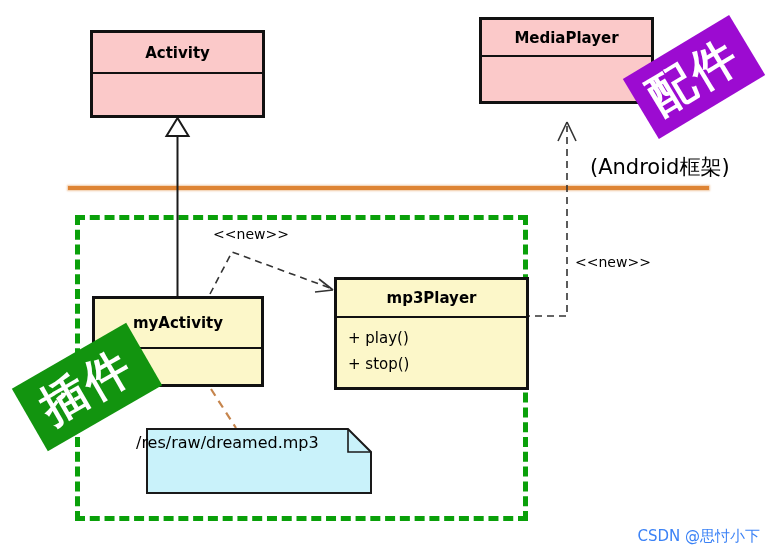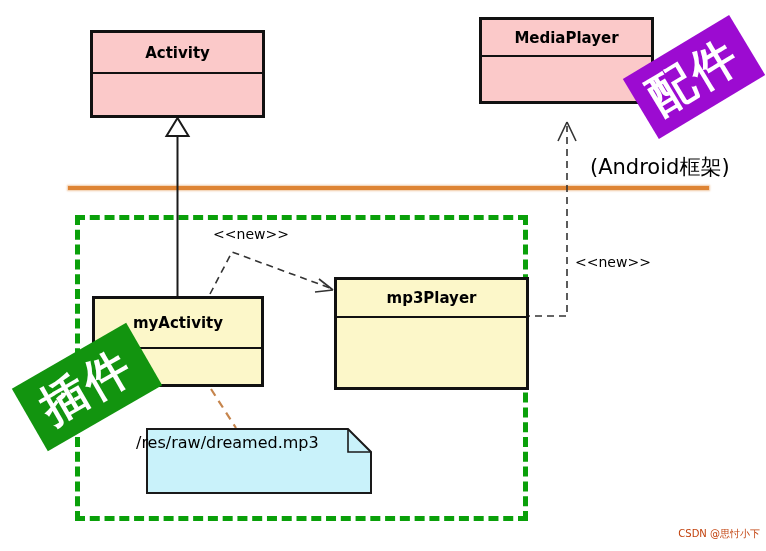--- a/index.html
+++ b/index.html
@@ -49,21 +49,21 @@
     color:#fff;font-weight:bold;letter-spacing:3px;
   }
   #banner-plugin{
     left:21px;top:351px;width:132px;height:72px;background:#12940F;
     transform:rotate(-30deg);font-size:46px;
   }
   #banner-accessory{
     left:632px;top:42px;width:124px;height:70px;background:#9C0BD1;
     transform:rotate(-31deg);font-size:46px;
   }
-  .watermark{position:absolute;right:6px;top:527px;font-size:10px;color:#c2410c;z-index:5}
+  .watermark{position:absolute;right:6px;top:527px;font-size:15px;color:#3b82f6;z-index:5}
 </style>
 </head>
 <body>
 
 <div class="orange-line"></div>
 <div class="green-rect"></div>
 
 <svg class="connectors" width="766" height="551" viewBox="0 0 766 551">
 
   <line x1="177.5" y1="136" x2="177.5" y2="296" stroke="#1a1a1a" stroke-width="2"></line>
@@ -88,20 +88,24 @@
 <div class="cls" id="box-mediaplayer">
   <div class="hdr">MediaPlayer</div>
 </div>
 
 <div class="cls yellow" id="box-myactivity">
   <div class="hdr">myActivity</div>
 </div>
 
 <div class="cls yellow" id="box-mp3player">
   <div class="hdr">mp3Player</div>
+  <div class="body">
+    <div>+ play()</div>
+    <div>+ stop()</div>
+  </div>
 </div>
 
 <div class="note-text">/res/raw/dreamed.mp3</div>
 
 <div class="lbl" id="lbl-new-left">&lt;&lt;new&gt;&gt;</div>
 <div class="lbl" id="lbl-new-right">&lt;&lt;new&gt;&gt;</div>
 <div class="lbl" id="lbl-android">(Android框架)</div>
 
 <div class="banner" id="banner-plugin">插件</div>
 <div class="banner" id="banner-accessory">配件</div>

